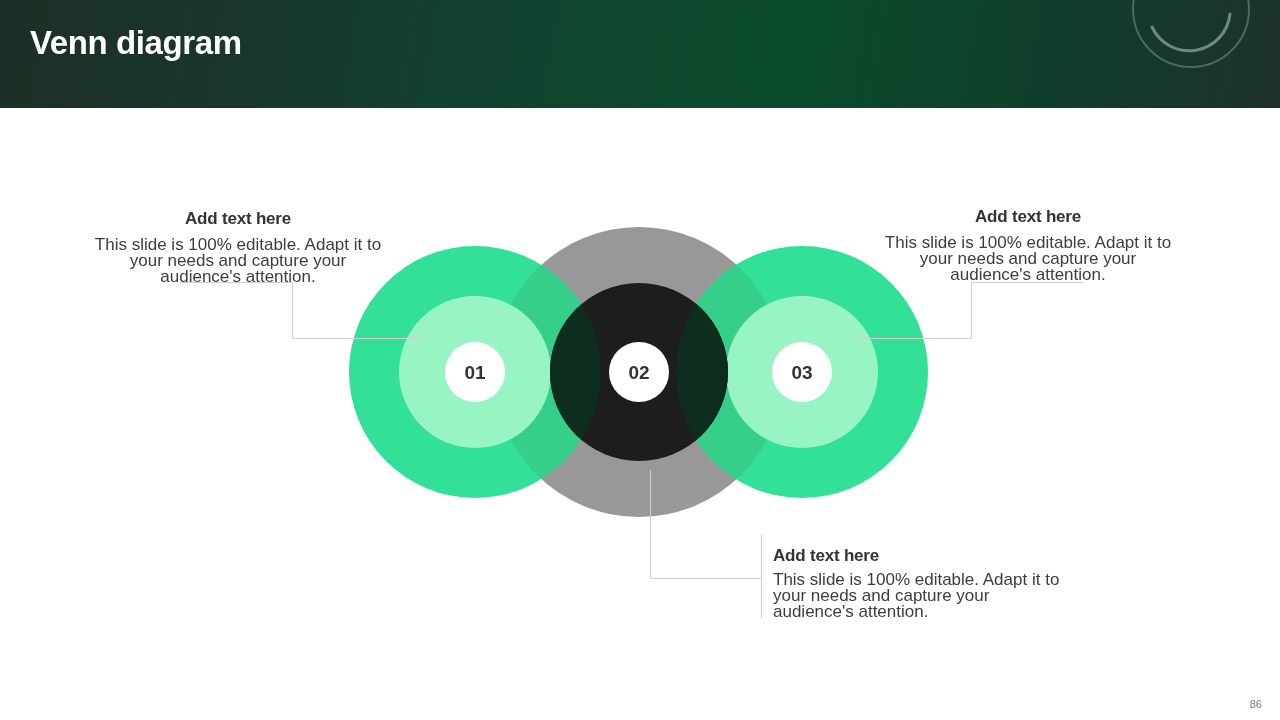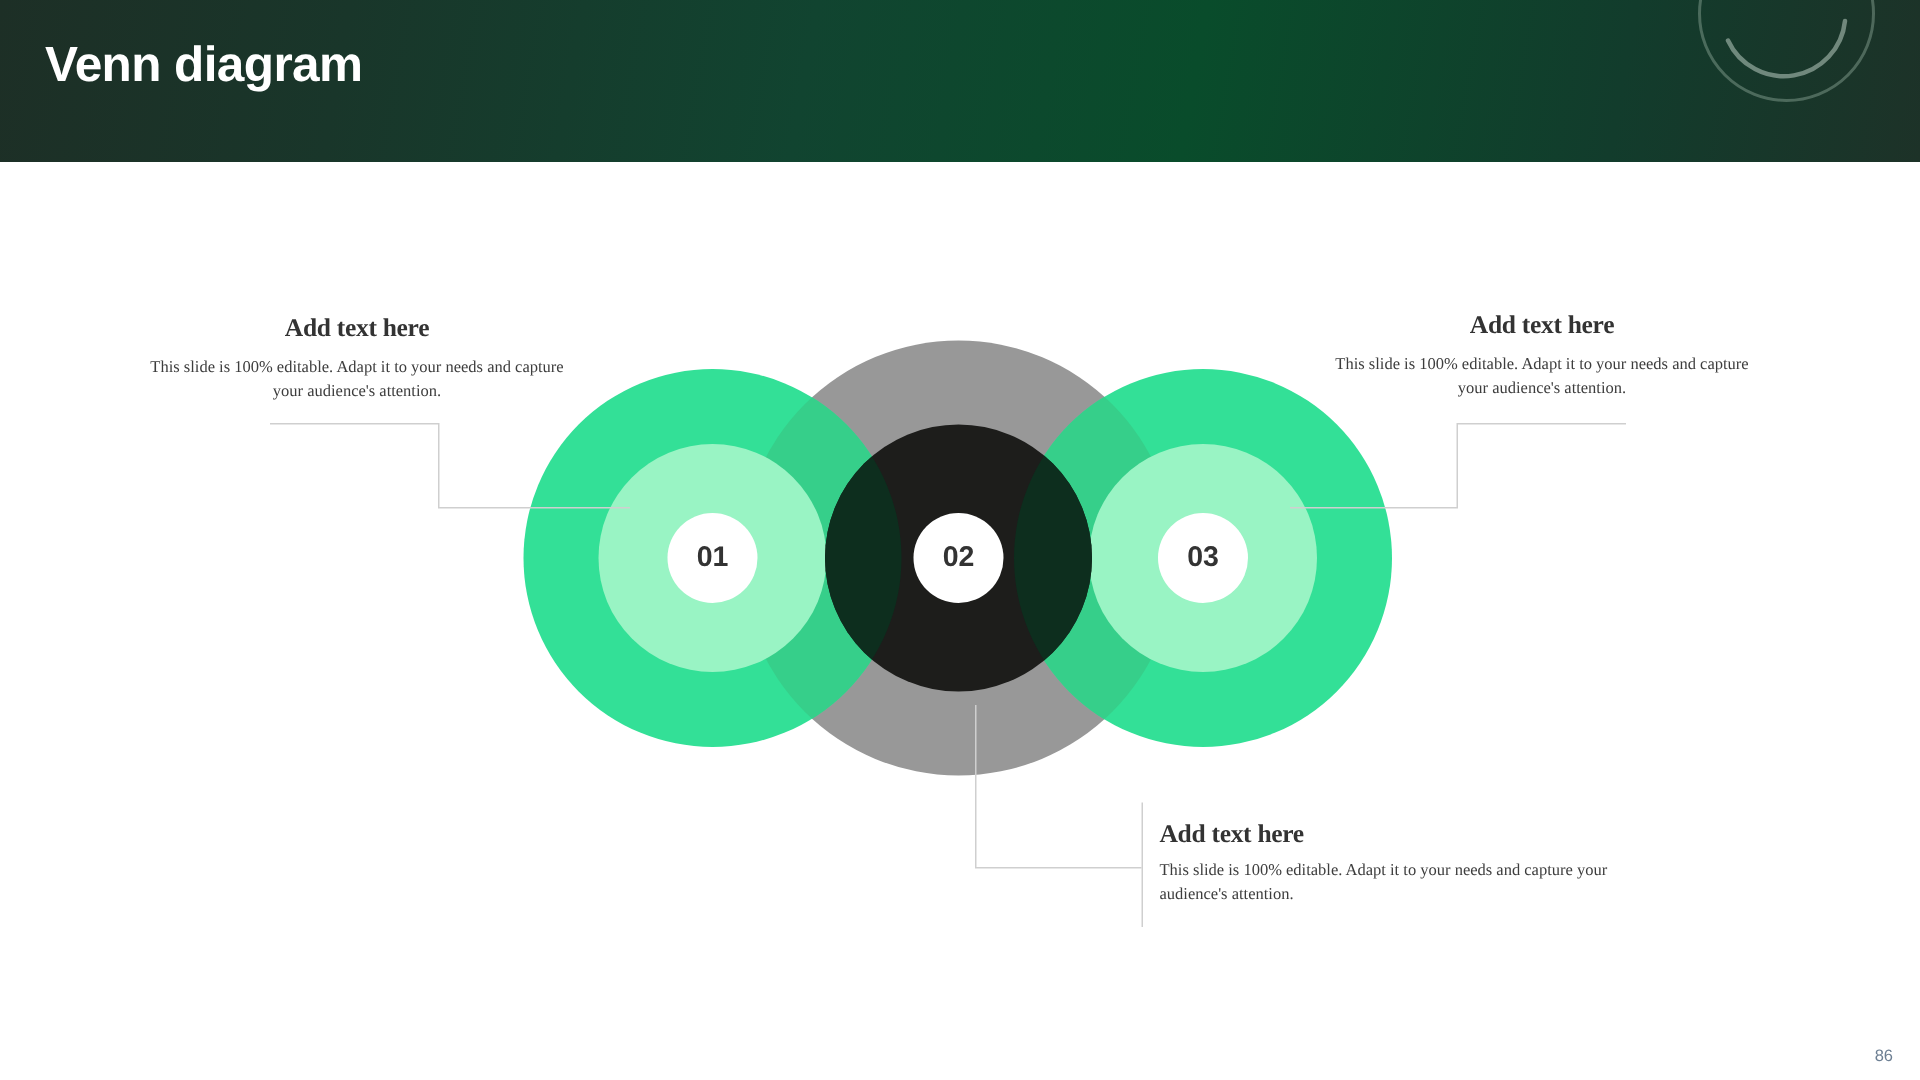--- a/index.html
+++ b/index.html
@@ -51,30 +51,30 @@
   
   .venn {
     position: absolute;
     left: 0; top: 0;
     width: 1280px;
     height: 668px;
     pointer-events: none;
   }
 
   
-  .txt-block { position: absolute; font-family: Liberation Serif, serif; }
+  .txt-block { position: absolute; }
   .txt-title {
     font-size: 17px;
     font-weight: bold;
     color: #333333;
     letter-spacing: -0.2px;
     white-space: nowrap;
   }
   .txt-body {
-    font-size: 11px;
+    font-size: 17px;
     line-height: 16px;
     color: #3d3d3d;
   }
 
   .block-left  { left: 92px;  top: 209px; width: 292px; text-align: center; }
   .block-left .txt-body { margin-top: 8px; }
 
   .block-right { left: 882px; top: 207px; width: 292px; text-align: center; }
   .block-right .txt-body { margin-top: 8px; }
 

